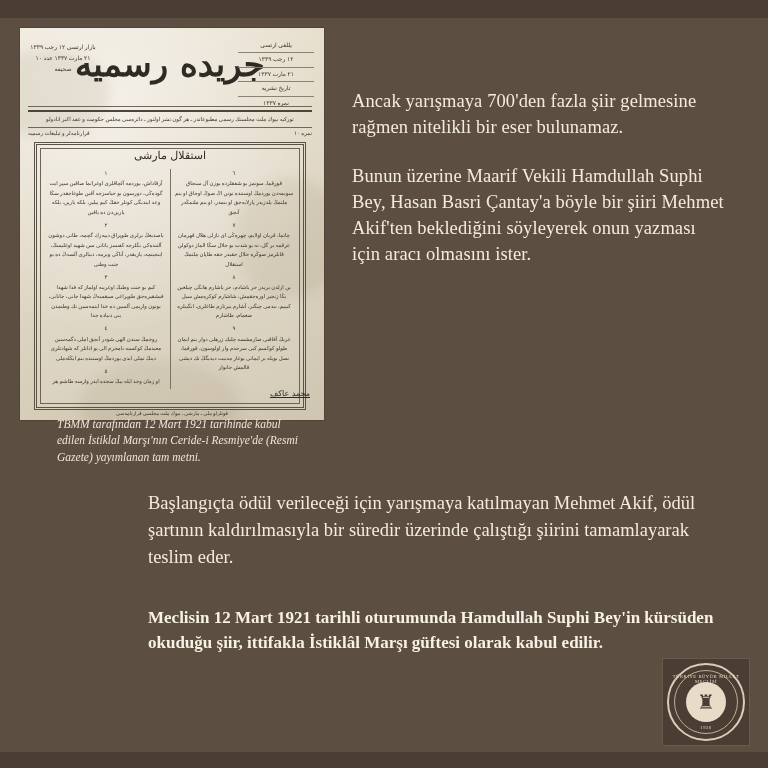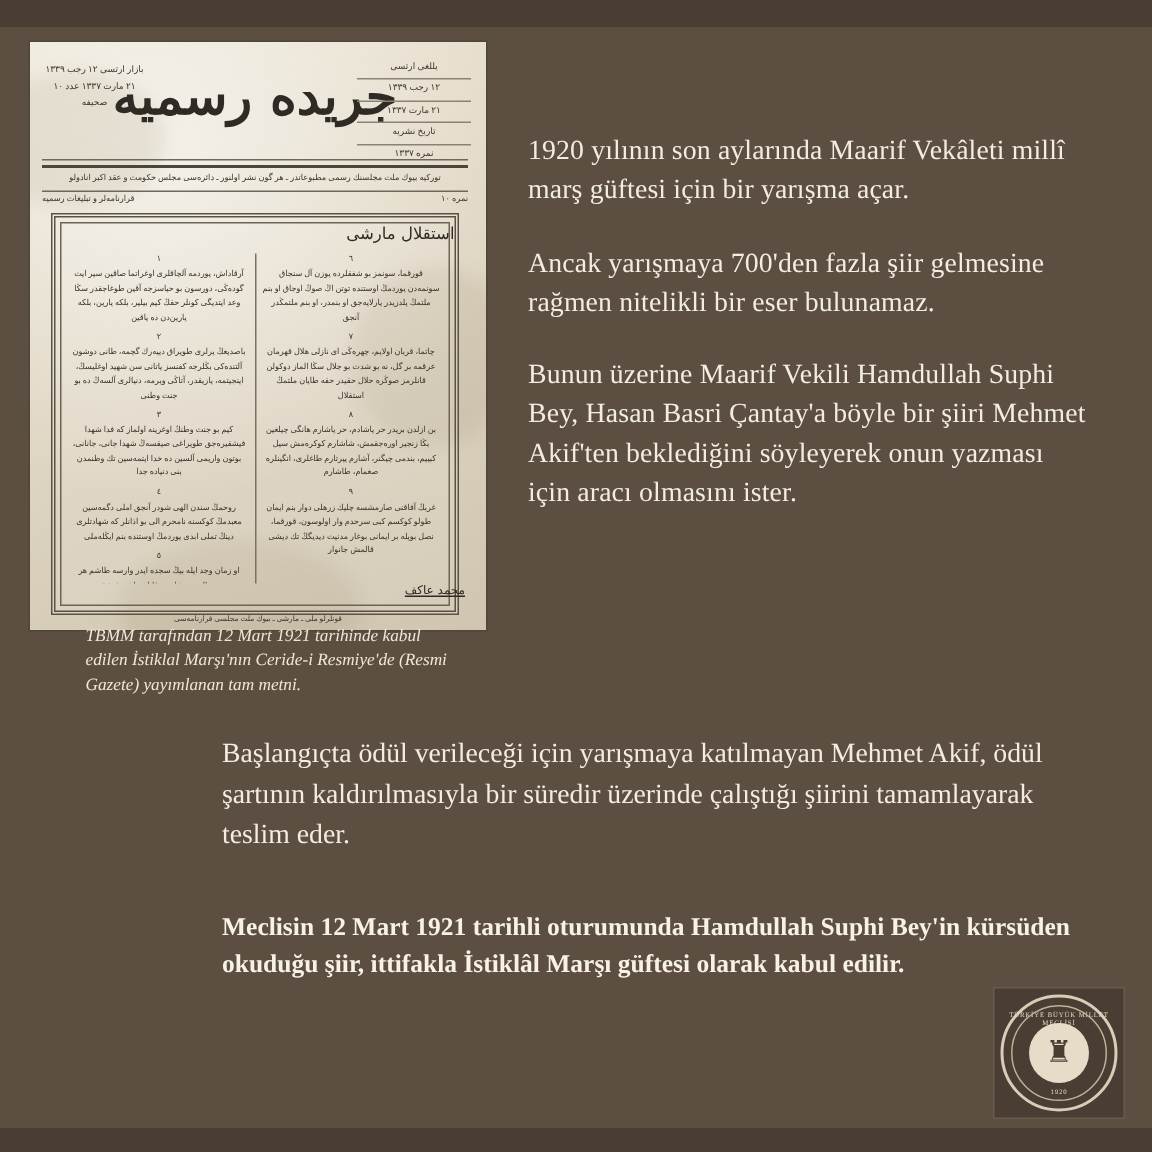--- a/index.html
+++ b/index.html
@@ -157,20 +157,21 @@
     content: "";
     position: absolute;
     inset: 3px;
     border: 1px solid #6d6454;
   }
   .frame-title {
     position: absolute;
     left: 0;
     top: 4px;
     width: 100%;
+    text-align: center;
     font-family: "DejaVu Serif", serif;
     font-size: 11px;
     color: #2f2a23;
     direction: rtl;
   }
   .cols {
     position: absolute;
     left: 10px;
     top: 24px;
     right: 10px;
@@ -451,21 +452,20 @@
       </div>
 
       <div class="signature">محمد عاكف</div>
       <div class="footer-strip">قونلرلو ملی ـ مارشی ـ بيوك ملت مجلسی قرارنامه‌سی</div>
     </div>
   </div>
 
   <div class="caption">TBMM tarafından 12 Mart 1921 tarihinde kabul edilen İstiklal Marşı'nın Ceride-i Resmiye'de (Resmi Gazete) yayımlanan tam metni.</div>
 
   <div class="right-col">
-    <p class="para">1920 yılının son aylarında Maarif Vekâleti millî marş güftesi için bir yarışma açar.</p>
     <p class="para">Ancak yarışmaya 700'den fazla şiir gelmesine rağmen nitelikli bir eser bulunamaz.</p>
     <p class="para">Bunun üzerine Maarif Vekili Hamdullah Suphi Bey, Hasan Basri Çantay'a böyle bir şiiri Mehmet Akif'ten beklediğini söyleyerek onun yazması için aracı olmasını ister.</p>
   </div>
 
   <div class="lower">
     <p class="para-wide">Başlangıçta ödül verileceği için yarışmaya katılmayan Mehmet Akif, ödül şartının kaldırılmasıyla bir süredir üzerinde çalıştığı şiirini tamamlayarak teslim eder.</p>
     <p class="para-bold">Meclisin 12 Mart 1921 tarihli oturumunda Hamdullah Suphi Bey'in kürsüden okuduğu şiir, ittifakla İstiklâl Marşı güftesi olarak kabul edilir.</p>
   </div>
 
   <div class="seal-box">

